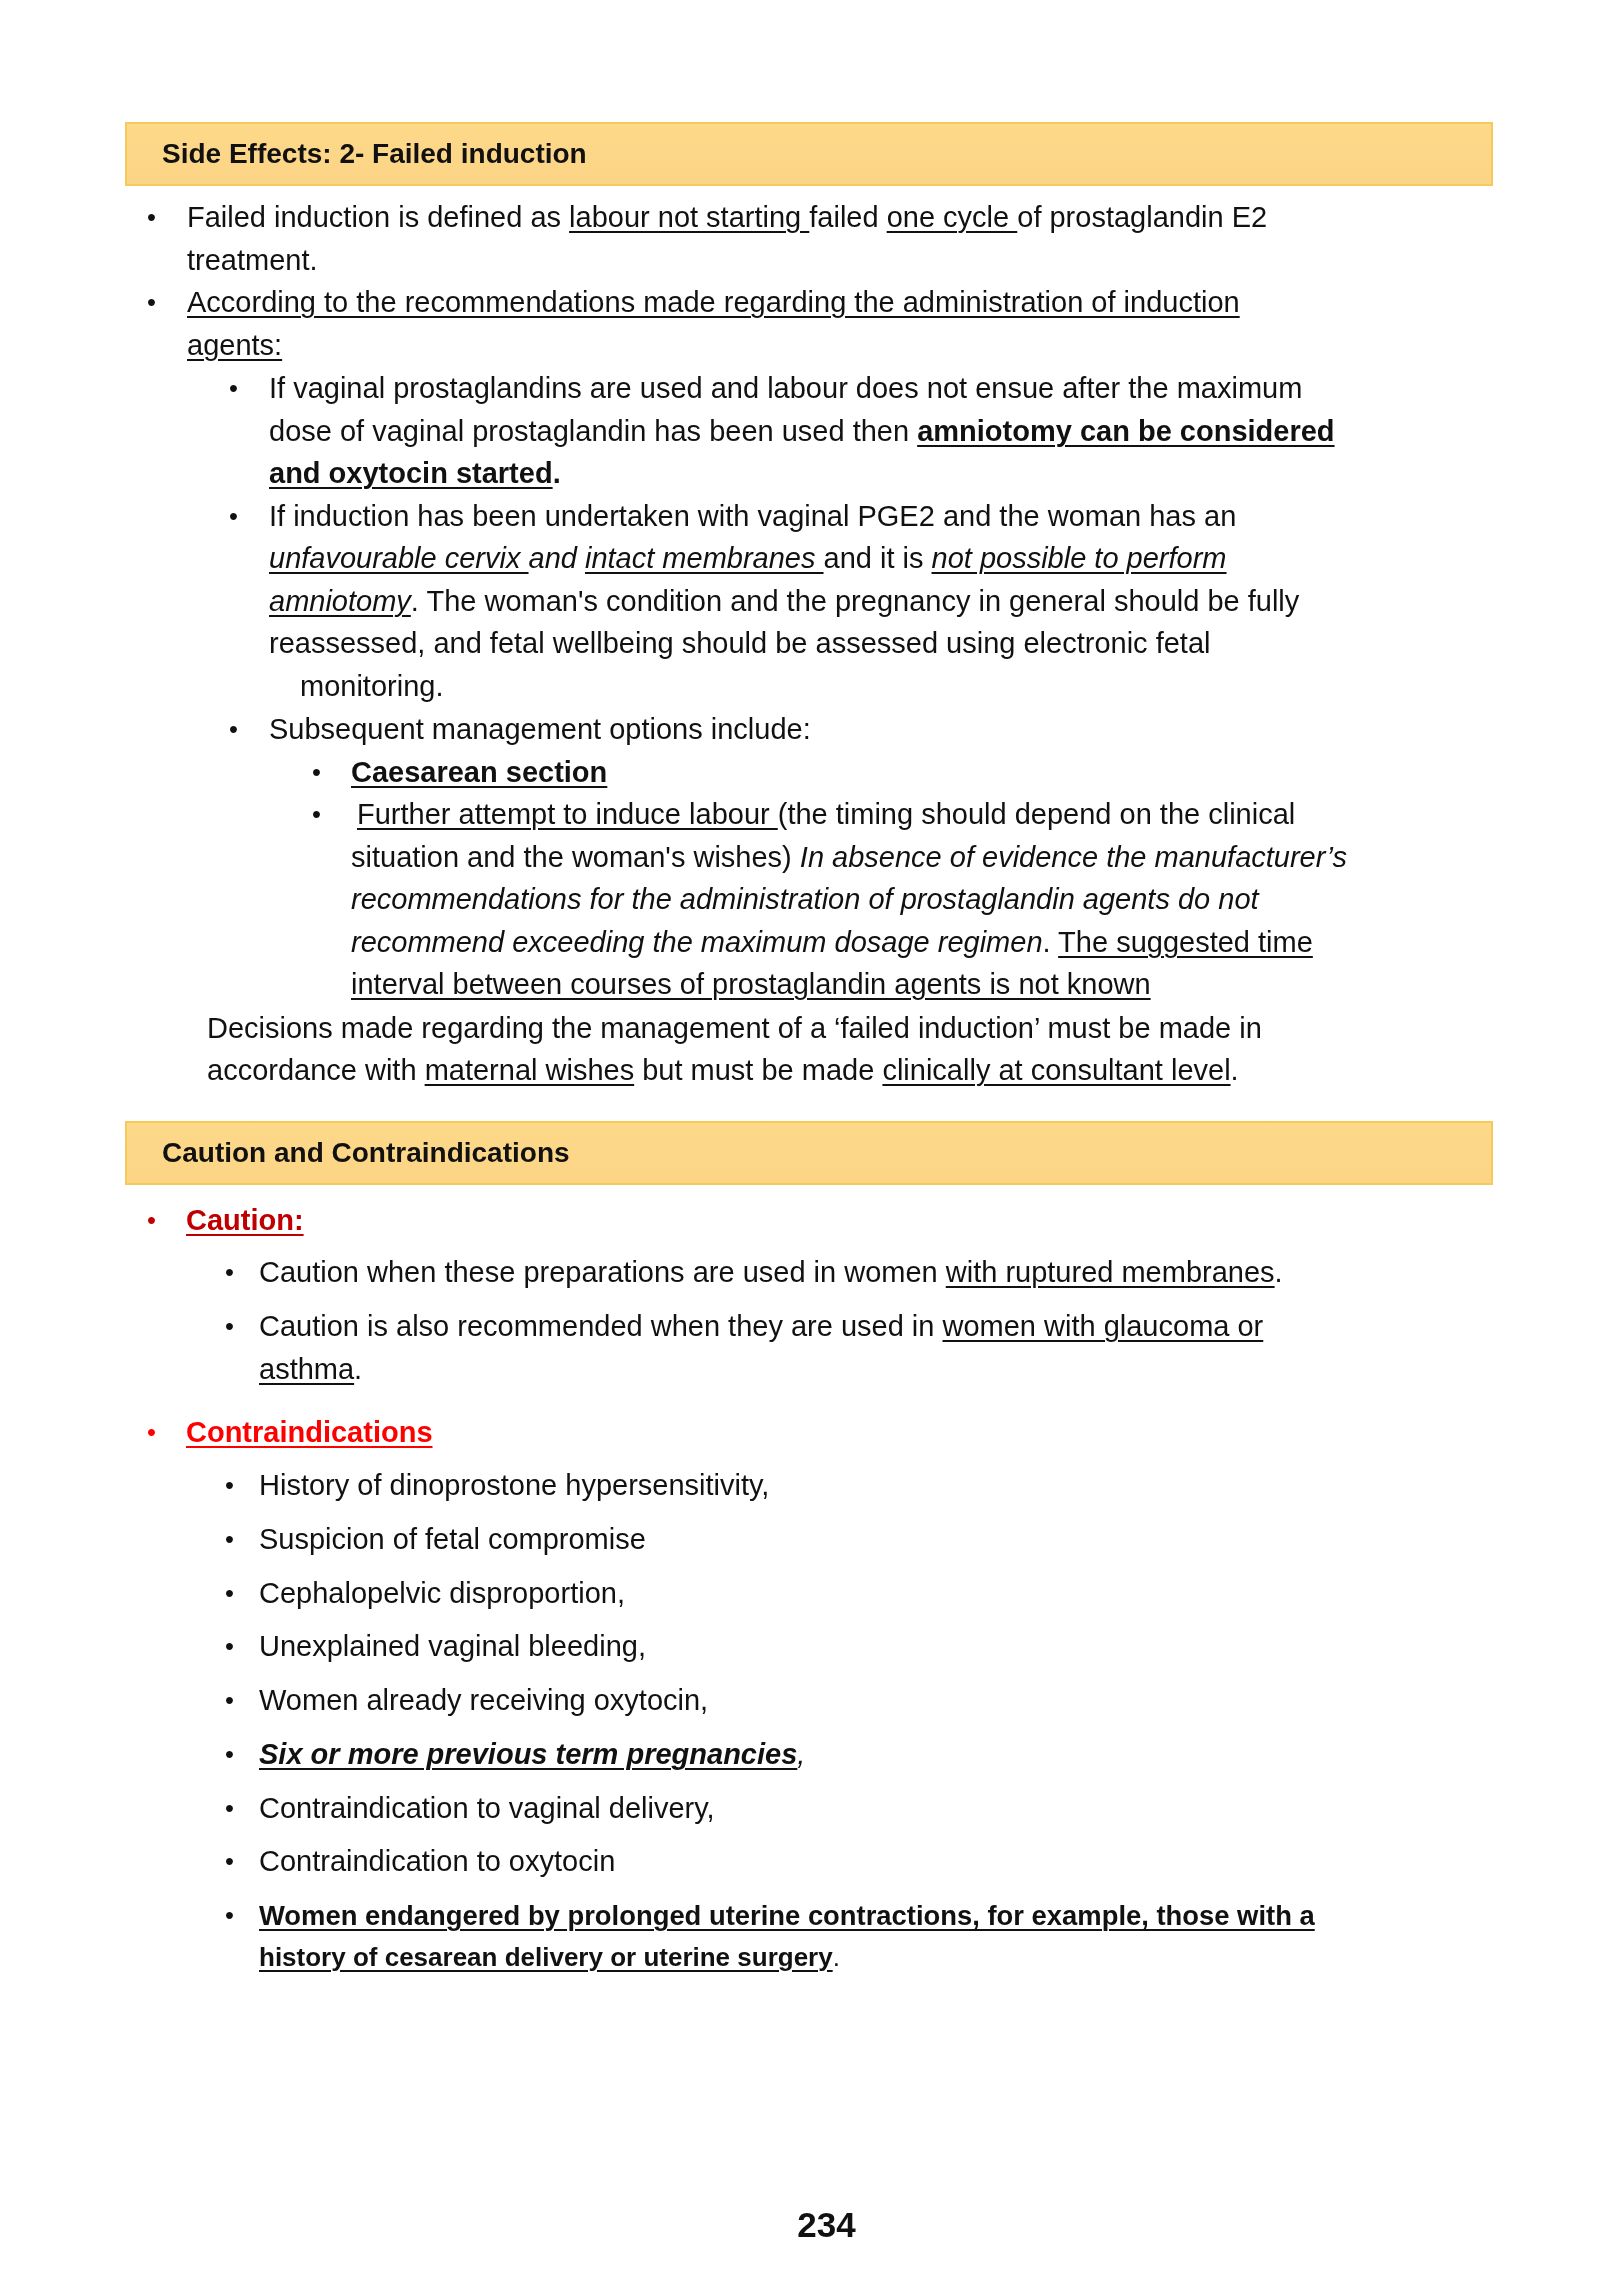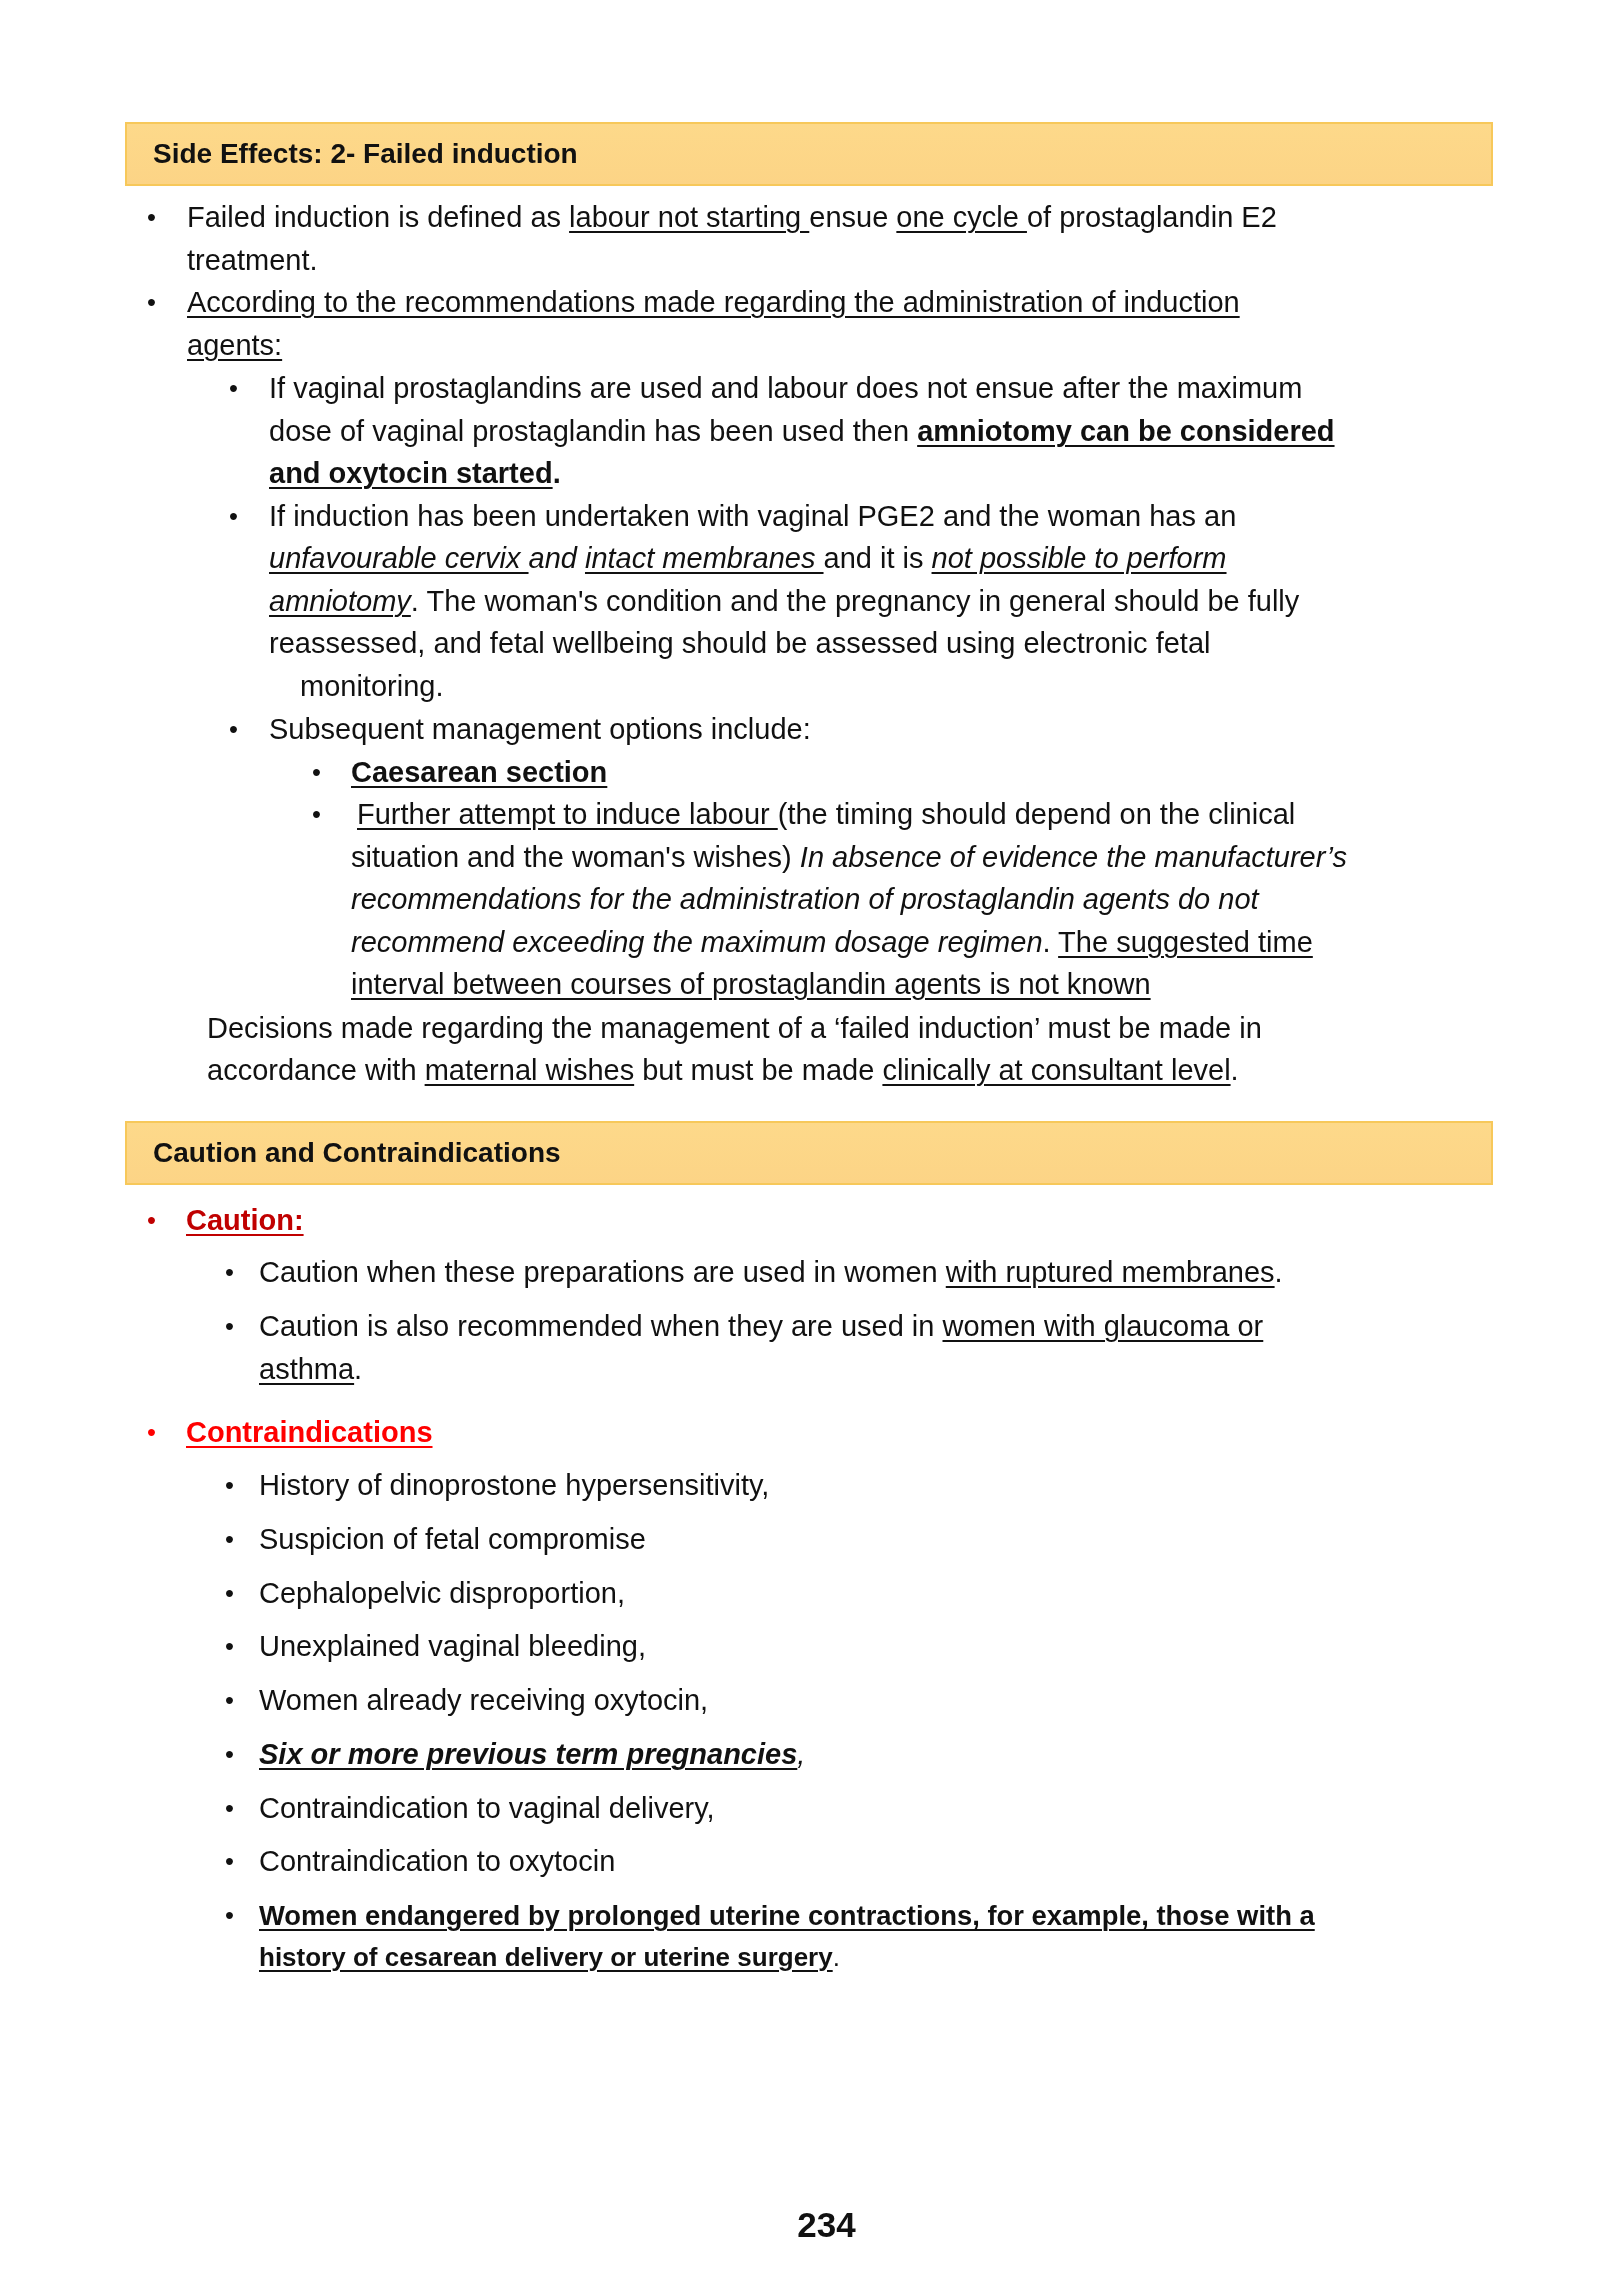--- a/index.html
+++ b/index.html
@@ -1,40 +1,40 @@
 <!DOCTYPE html>
 <html><head>
 <meta charset="utf-8">
 <style>
   html, body { margin:0; padding:0; background:#ffffff; }
   body { width:1621px; height:2293px; position:relative; overflow:hidden;
          font-family:"Liberation Sans", sans-serif; color:#111111; }
   .hdr { position:absolute; left:125px; width:1368px; box-sizing:border-box;
          background:linear-gradient(#fdd98a,#fcd486); border:2px solid #f7c85a;
-         font-weight:bold; font-size:28px; padding-left:26px; display:flex; align-items:center; }
+         font-weight:bold; font-size:28px; padding-left:35px; display:flex; align-items:center; }
   .ln { position:absolute; font-size:29px; white-space:nowrap; line-height:39px; }
   .bul { position:absolute; font-size:25.5px; line-height:39px; }
   .u { text-decoration:underline; text-decoration-thickness:2px; text-underline-offset:3.9px; }
   .b { font-weight:bold; }
   .i { font-style:italic; }
   .red1 { color:#c00000; }
   .red2 { color:#ff0000; }
   .pg { position:absolute; left:0; width:1621px; text-align:center; top:2205px;
         font-weight:bold; font-size:35px;margin-left:16px; }
 </style>
 </head>
 <body>
 
 <div class="hdr" style="top:122px;height:64px;">
   <span>Side Effects: 2- Failed induction</span>
 </div>
 
 <span class="bul" style="left:147px;top:198px;">•</span>
 <div class="ln" style="left:187px;top:198px;">
-  <span>Failed induction is defined as </span><span class="u">labour not starting </span><span>ensue </span><span class="u">one cycle </span><span>of prostaglandin E2</span>
+  <span>Failed induction is defined as </span><span class="u">labour not starting </span><span>failed </span><span class="u">one cycle </span><span>of prostaglandin E2</span>
 </div>
 <div class="ln" style="left:187px;top:241px;"><span>treatment.</span></div>
 
 <span class="bul" style="left:147px;top:283px;">•</span>
 <div class="ln u" style="left:187px;top:283px;">According to the recommendations made regarding the administration of induction</div>
 <div class="ln" style="left:187px;top:326px;"><span class="u">agents:</span></div>
 
 <span class="bul" style="left:229px;top:369px;">•</span>
 <div class="ln" style="left:269px;top:369px;">If vaginal prostaglandins are used and labour does not ensue after the maximum</div>
 <div class="ln" style="left:269px;top:412px;">

